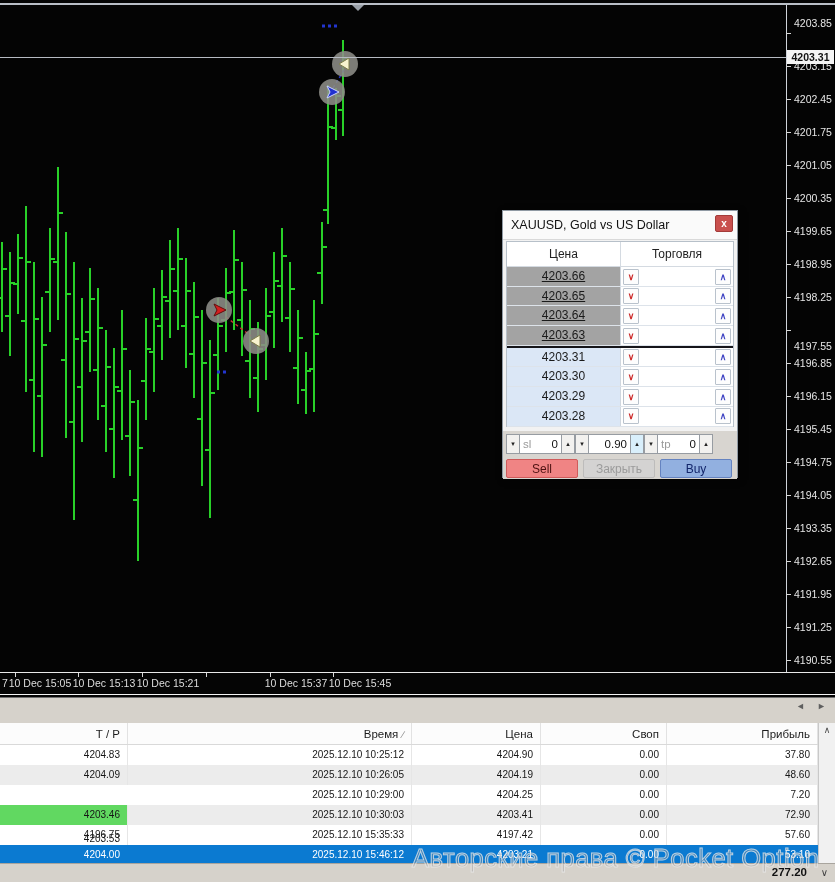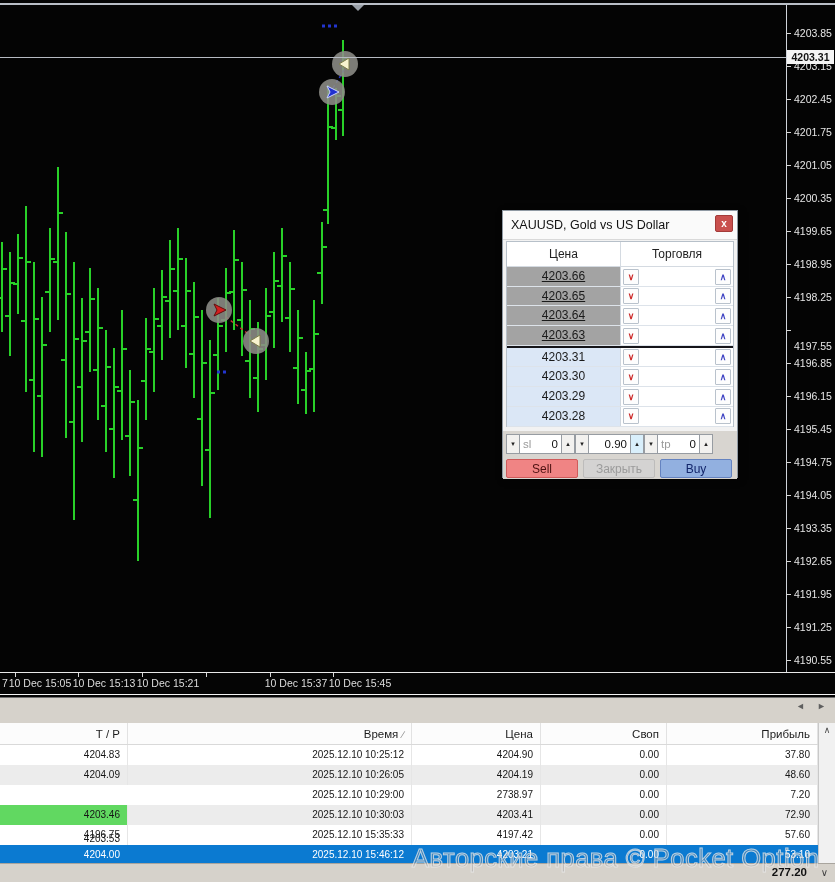--- a/index.html
+++ b/index.html
@@ -342,21 +342,21 @@
         <g>
           <circle cx="256" cy="341" r="13" fill="#8d8d88" fill-opacity="0.88"></circle>
           <polygon points="250,341 260,335 260,347" fill="#f7f3cf" stroke="#7d7d4a" stroke-width="1"></polygon>
         </g>
         <polygon points="352,5 364,5 358,11" fill="#9aa0a8"></polygon>
       </svg>
     <div class="price-line"></div>
     <div class="chart-right-border"></div>
     <div class="price-axis" id="price-axis">
         <div class="axis-tick" style="top: 33px;"></div>
-        <div class="axis-label" style="top: 27px; text-align: center;">4203.85</div>
+        <div class="axis-label" style="top: 17px; text-align: center;">4203.85</div>
         <div class="axis-tick" style="top: 66px;"></div>
         <div class="axis-label" style="top: 60px;">4203.15</div>
         <div class="axis-tick" style="top: 99px;"></div>
         <div class="axis-label" style="top: 93px;">4202.45</div>
         <div class="axis-tick" style="top: 132px;"></div>
         <div class="axis-label" style="top: 126px;">4201.75</div>
         <div class="axis-tick" style="top: 165px;"></div>
         <div class="axis-label" style="top: 159px;">4201.05</div>
         <div class="axis-tick" style="top: 198px;"></div>
         <div class="axis-label" style="top: 192px;">4200.35</div>
@@ -536,21 +536,21 @@
           <div class="t-row alt">
             <div class="t-cell" style="width: 128px;">4204.09</div>
             <div class="t-cell" style="width: 284px;">2025.12.10 10:26:05</div>
             <div class="t-cell" style="width: 129px;">4204.19</div>
             <div class="t-cell" style="width: 126px;">0.00</div>
             <div class="t-cell" style="width: 151px;">48.60</div>
           </div>
           <div class="t-row">
             <div class="t-cell" style="width: 128px; margin-top: 44px;">4203.53</div>
             <div class="t-cell" style="width: 284px;">2025.12.10 10:29:00</div>
-            <div class="t-cell" style="width: 129px;">2738.97</div>
+            <div class="t-cell" style="width: 129px;">4204.25</div>
             <div class="t-cell" style="width: 126px;">0.00</div>
             <div class="t-cell" style="width: 151px;">7.20</div>
           </div>
           <div class="t-row alt">
             <div class="t-cell green" style="width: 128px;">4203.46</div>
             <div class="t-cell" style="width: 284px;">2025.12.10 10:30:03</div>
             <div class="t-cell" style="width: 129px;">4203.41</div>
             <div class="t-cell" style="width: 126px;">0.00</div>
             <div class="t-cell" style="width: 151px;">72.90</div>
           </div>

